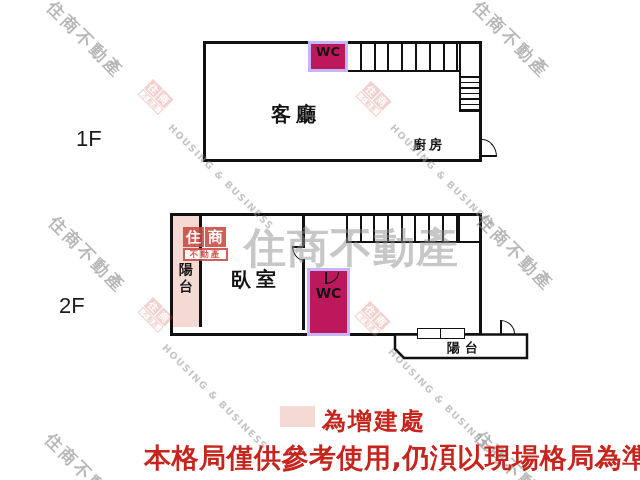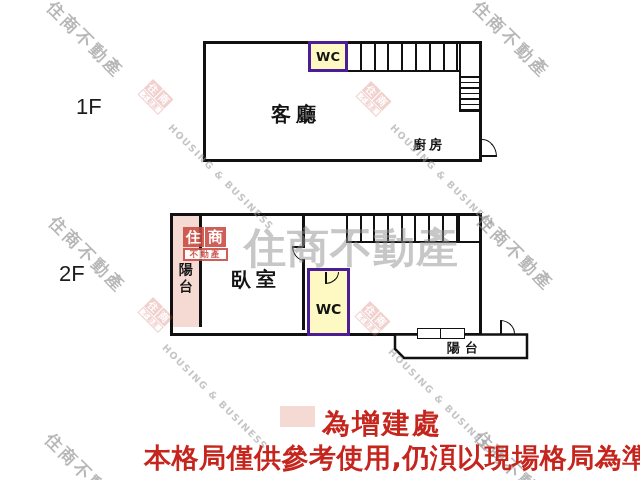--- a/index.html
+++ b/index.html
@@ -24,31 +24,31 @@
              display:flex;align-items:center;justify-content:center;margin-top:1px;}
   .logo-main{left:183px;top:227px;opacity:.88;}
   .logo-main .box{width:21px;height:20px;font-size:15px;}
   .logo-main .sub{width:41px;height:9px;font-size:8.5px;letter-spacing:2px;}
   .logo-faint{opacity:.25;transform:rotate(45deg);transform-origin:50% 50%;}
   .logo-faint .box{width:14px;height:13px;font-size:10px;}
   .logo-faint .sub{width:27px;height:6px;font-size:6px;letter-spacing:1px;border-width:1px;}
   
   .rect{position:absolute;border:3px solid #111;background:#fff;z-index:1;}
   .wall{position:absolute;background:#111;z-index:2;}
-  .roombox{position:absolute;border:3px solid #4c1d95;background:#fef9c3;z-index:2;
-           display:flex;align-items:center;justify-content:center;}
+  .roombox{position:absolute;border:3px solid #c4b5fd;background:#be185d;z-index:2;
+           display:flex;align-items:flex-start;justify-content:center;}
   .treads-h{position:absolute;border-right:2px solid #111;border-bottom:2.5px solid #111;
             background:repeating-linear-gradient(to right,transparent 0 11.8px,#111 11.8px 13.8px);z-index:2;}
   .treads-v{position:absolute;background:repeating-linear-gradient(to bottom,transparent 0 4.2px,#111 4.2px 5.5px);z-index:2;}
   .pink{background:#f5dad4;}
   .label{position:absolute;color:#141414;font-weight:bold;z-index:3;white-space:nowrap;}
   .door{position:absolute;z-index:4;}
   .win{position:absolute;border:1.6px solid #111;background:#fff;z-index:4;}
   .floor-tag{position:absolute;color:#1c1c1c;font-size:22px;z-index:3;
-             font-family:"Liberation Sans",sans-serif;}
+             font-family:"Liberation Sans",sans-serif;margin-top:32px;}
   .red{color:#c5251d;}
 </style>
 </head>
 <body>
 
 <div class="wm-diag" style="left:58px;top:-4px">住商不動產</div>
 <div class="wm-diag" style="left:484px;top:-4px">住商不動產</div>
 <div class="wm-diag" style="left:60px;top:211px">住商不動產</div>
 <div class="wm-diag" style="left:488px;top:209px">住商不動產</div>
 <div class="wm-diag" style="left:56px;top:428px">住商不動產</div>
@@ -142,14 +142,14 @@
   <polygon points="2,3.5 134,3.5 134,27 11,27 2,18" fill="#ffffff" stroke="#111111" stroke-width="2.5"></polygon>
 </svg>
 
 <div class="win" style="left:417px;top:328px;width:23px;height:9px"></div>
 <div class="win" style="left:440px;top:328px;width:23px;height:9px"></div>
 
 <div class="door" style="left:500px;top:320px;width:12px;height:13px;border-left:2.4px solid #111;border-top:1.3px solid #111;border-right:1.3px solid #111;border-top-right-radius:100%"></div>
 <div class="label" style="left:447px;top:339px;font-size:13px;letter-spacing:5px;z-index:4">陽台</div>
 
 <div class="abs pink" style="left:280px;top:406px;width:35px;height:21px;z-index:3"></div>
-<div class="label red" style="left:322px;top:405px;font-size:28px;letter-spacing:2px;z-index:6">為增建處</div>
+<div class="label red" style="left:322px;top:405px;font-size:24px;letter-spacing:2px;z-index:6">為增建處</div>
 <div class="label red" style="left:144px;top:440px;font-size:27px;letter-spacing:.5px;z-index:6">本格局僅供參考使用,仍湏以現場格局為準。</div>
 
 </body></html>

